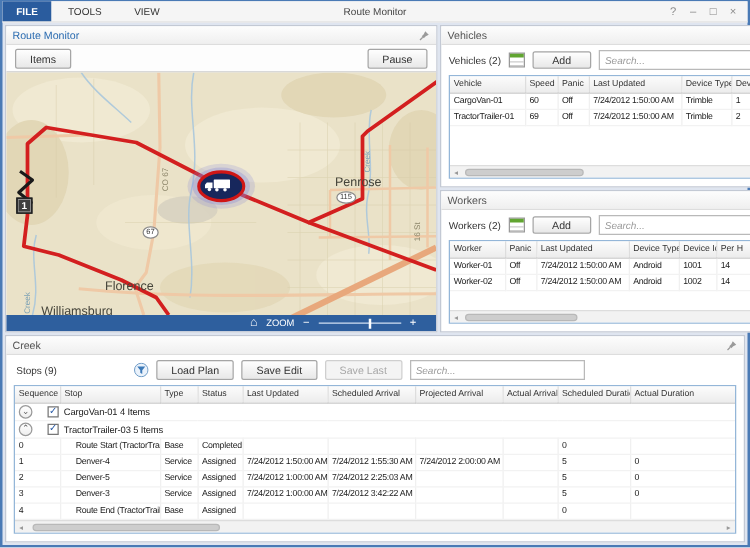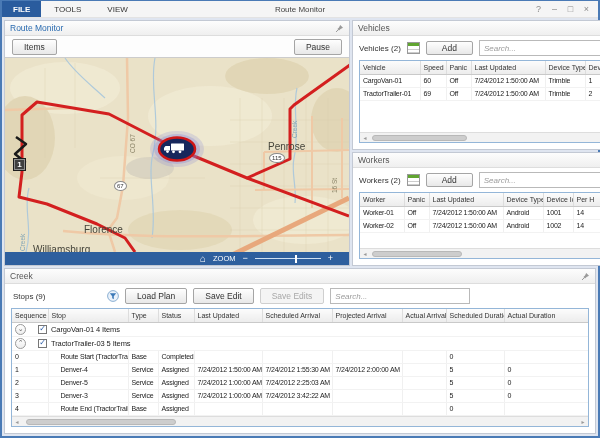--- a/index.html
+++ b/index.html
@@ -364,21 +364,21 @@
       <div class="stops-toolbar">
         <span class="count-label stops-count">Stops (9)</span>
         <span style="display:flex;">
           <svg width="12" height="12" viewBox="0 0 12 12">
               <circle cx="6" cy="6" r="5.4" fill="#eaf2fb" stroke="#6f9cc7" stroke-width="0.8"></circle>
               <path d="M2.8 3.2 h6.4 l-2.4 3 v3 l-1.6 -1 v-2 z" fill="#3d7ab8"></path>
             </svg>
         </span>
         <button class="btn">Load Plan</button>
         <button class="btn">Save Edit</button>
-        <button class="btn disabled">Save Edits</button>
+        <button class="btn disabled">Save Last</button>
         <input class="search stops-search" placeholder="Search..." style="">
       </div>
       <div class="table-box">
         <table style="width:604px;">
           <colgroup>
               <col style="width:36px">
               <col style="width:80px">
               <col style="width:30px">
               <col style="width:36px">
               <col style="width:68px">

